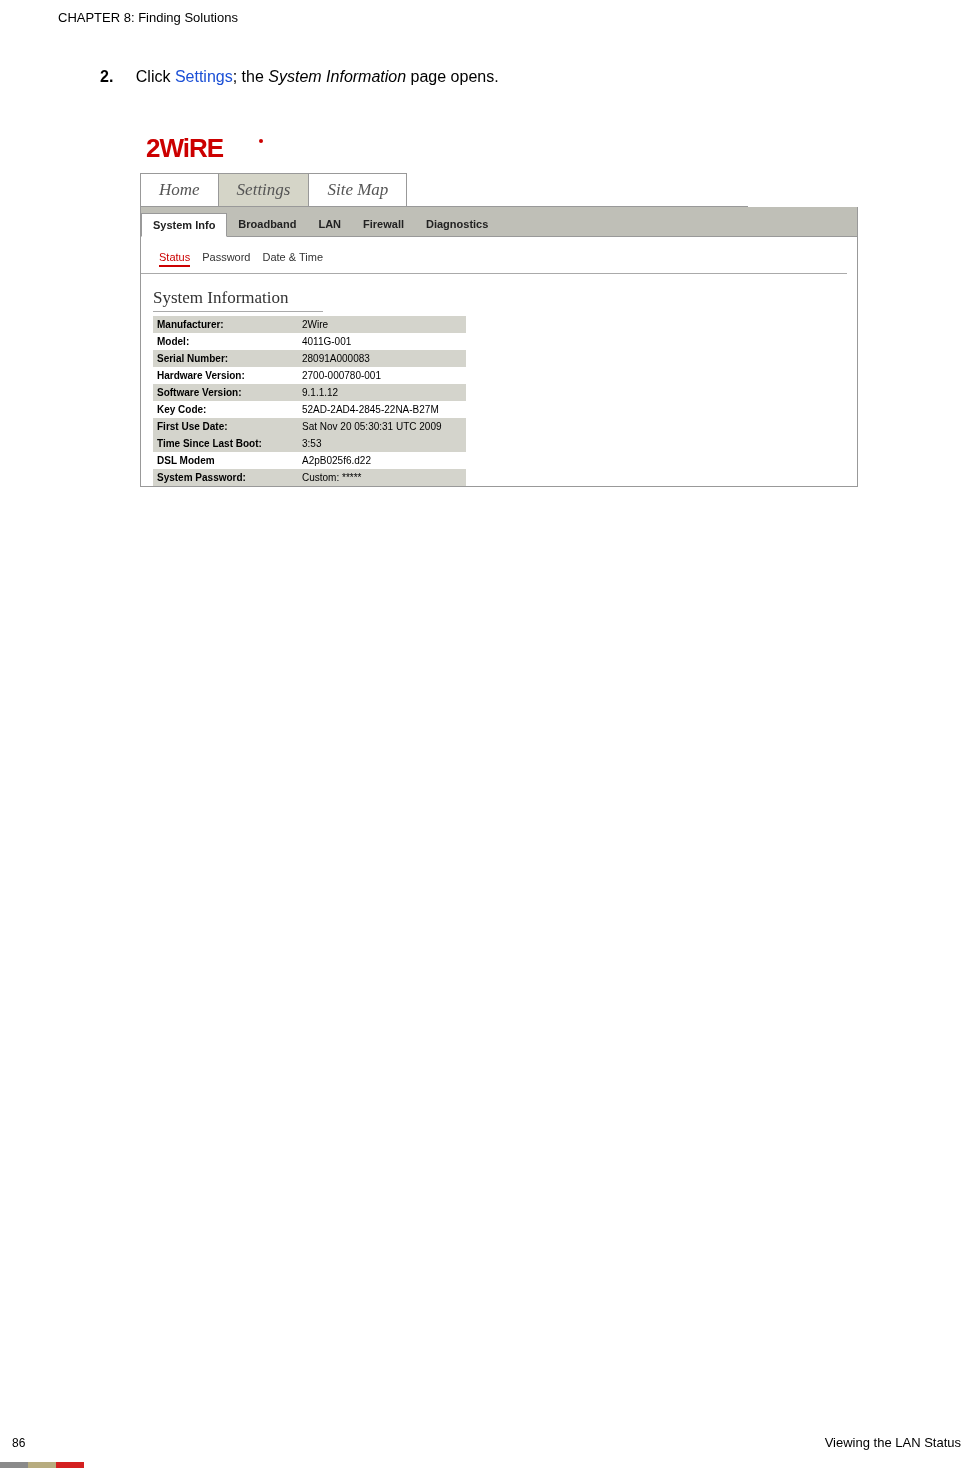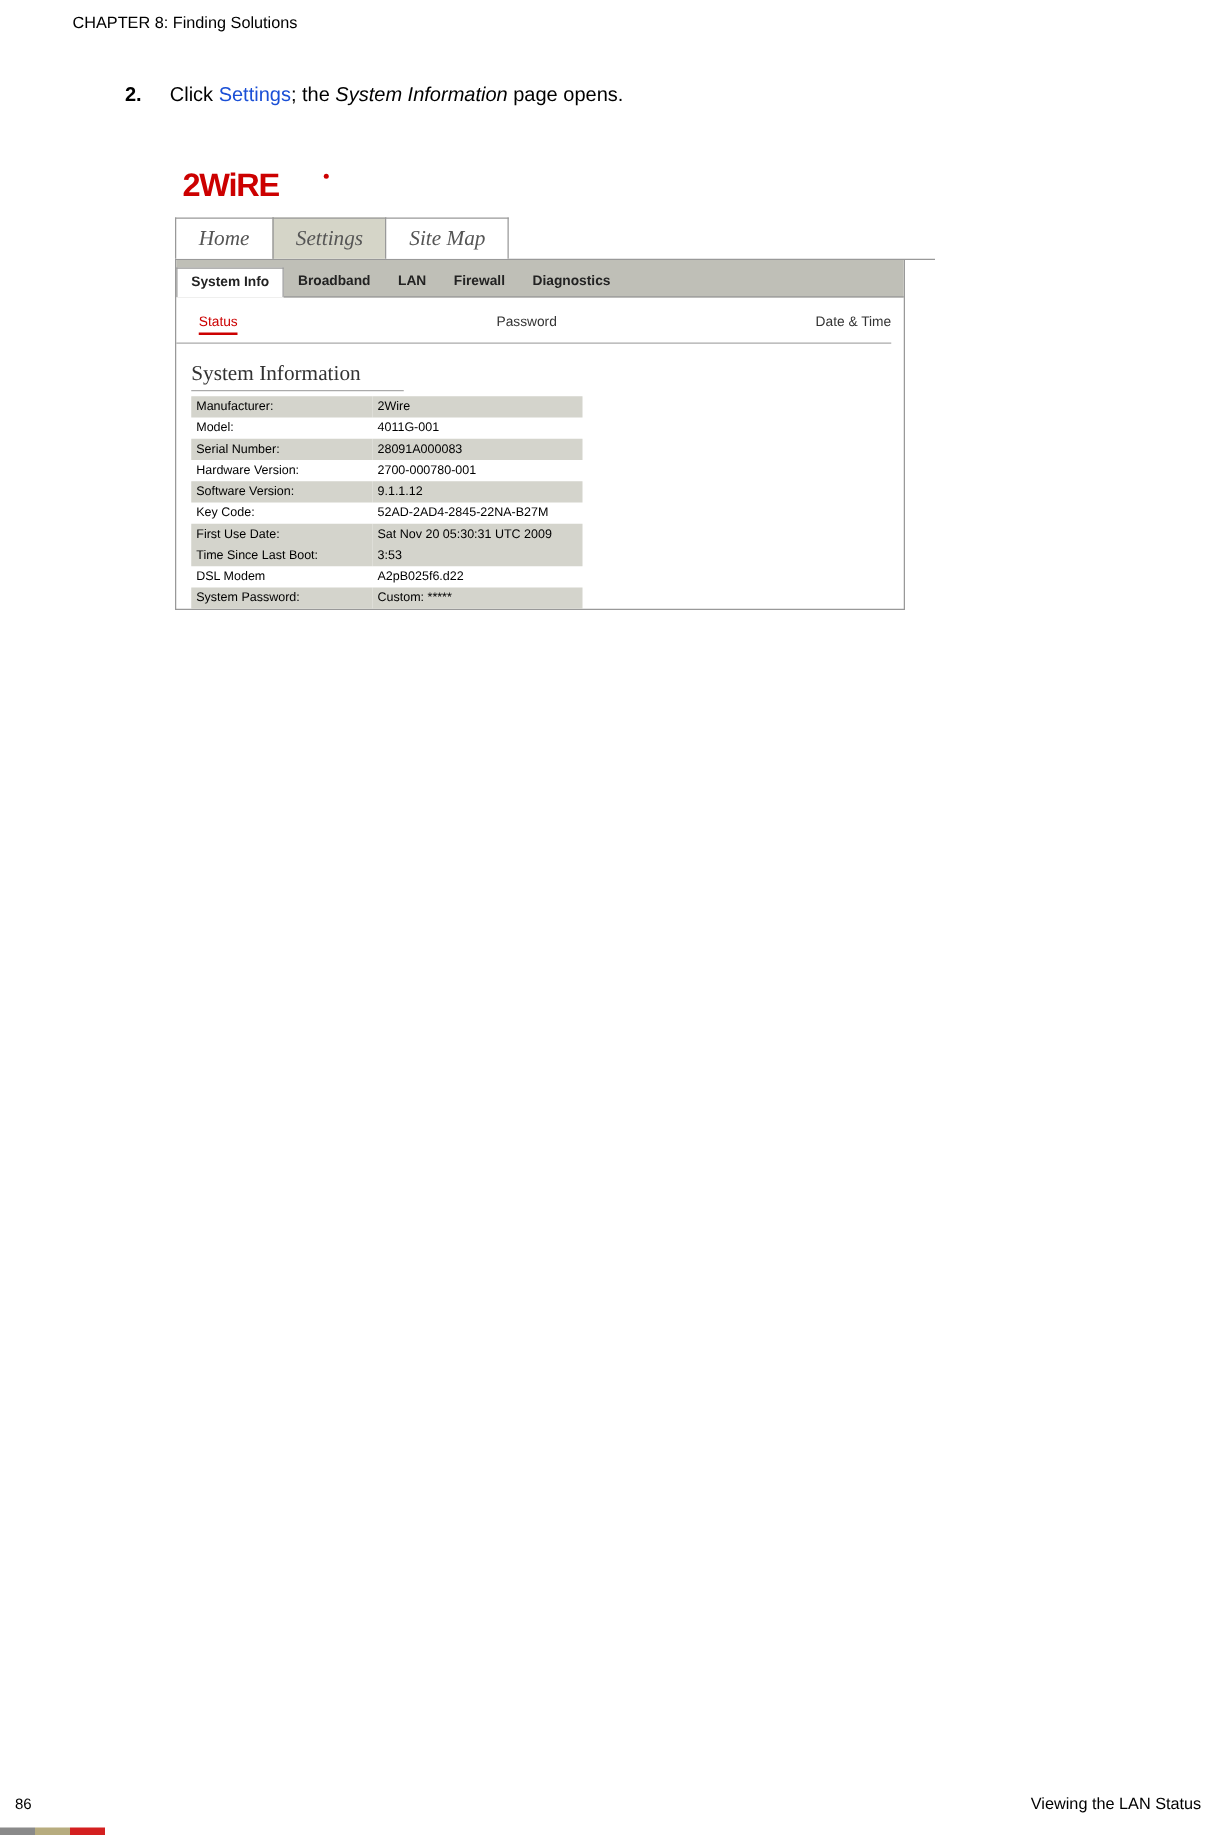--- a/index.html
+++ b/index.html
@@ -61,21 +61,21 @@
     background: #fff;
     margin-right: -1px;
   }
   .main-tab.active {
     background: #d5d5c8;
   }
   .sub-wrap {
     border: 1px solid #999;
     border-top: none;
     background: #fff;
-    width: 584px;
+    width: 718px;
   }
   .sec-tabs {
     display: flex;
     background: #bfbfb7;
     border-bottom: 1px solid #999;
     font-size: 11px;
     font-weight: bold;
     padding-top: 6px;
   }
   .sec-tab {
@@ -87,22 +87,21 @@
     border: 1px solid #999;
     border-bottom: 1px solid #fff;
     margin-bottom: -1px;
   }
   .inner-links {
     padding: 14px 0 6px 18px;
     font-size: 11px;
     border-bottom: 1px solid #aaa;
     margin: 0 10px 0 0;
     display:flex;
-    gap:24px;
-    justify-content:space-between;
+    gap:12px;
   }
   .inner-link { color:#333; }
   .inner-link.active {
     color: #c00;
     border-bottom: 2px solid #c00;
     padding-bottom: 2px;
   }
   .section-title {
     font-family: Georgia, 'Times New Roman', serif;
     font-size: 17px;
@@ -113,21 +112,21 @@
     padding-bottom: 3px;
   }
   .info-table {
     margin: 0 0 0 12px;
     font-size: 10px;
   }
   .info-row { display: flex; }
   .info-label {
     width: 145px;
     padding: 3px 4px;
-    font-weight: normal;
+    font-weight: bold;
   }
   .info-val {
     width: 168px;
     padding: 3px 4px;
   }
   .info-row.shade .info-label,
   .info-row.shade .info-val { background: #d4d4cc; }
   .page-num {
     position: absolute;
     bottom: 18px;

